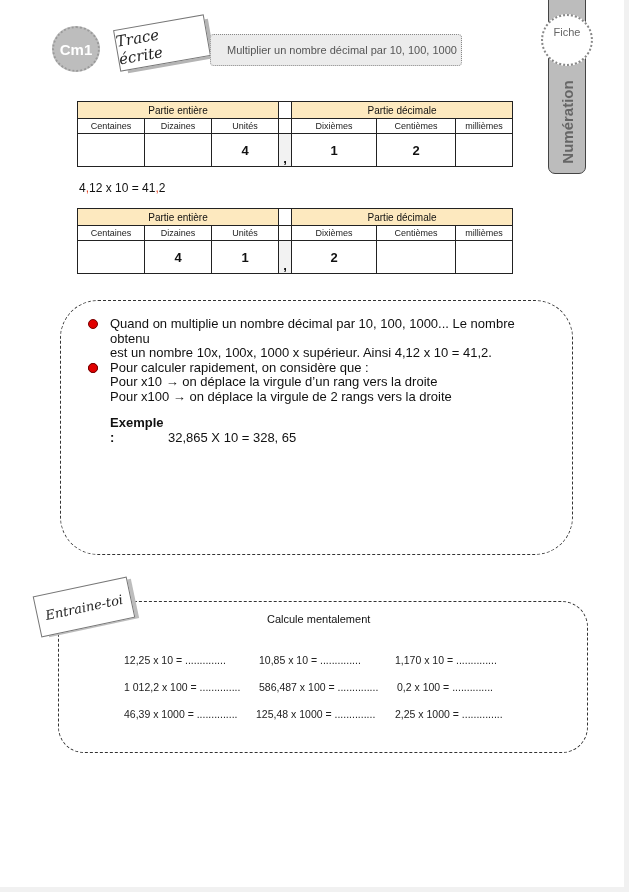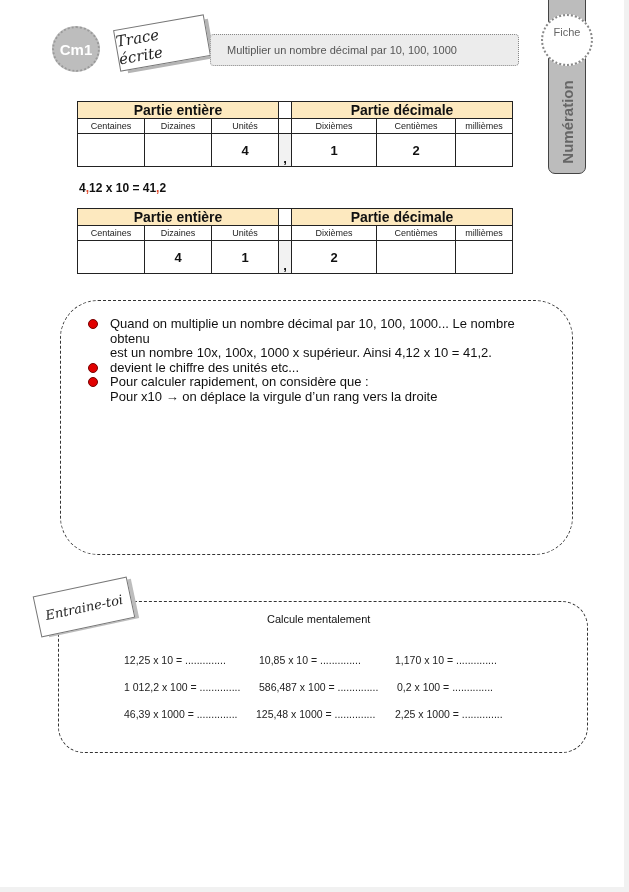--- a/index.html
+++ b/index.html
@@ -23,21 +23,21 @@
       position: absolute; left: 124px; top: 26px; width: 88px; height: 40px;
       background: #b5b5b5; transform: rotate(-10deg);
     }
     .trace-card {
       position: absolute; left: 116px; top: 22px; width: 90px; height: 40px;
       background: #fff; border: 1px solid #777; transform: rotate(-10deg);
       font-family: "DejaVu Serif", serif; font-style: italic; font-size: 15px;
       display: flex; align-items: center; justify-content: center; color: #222;
     }
     .title-bar {
-      position: absolute; left: 210px; top: 34px; width: 309px; height: 32px;
+      position: absolute; left: 210px; top: 34px; width: 252px; height: 32px;
       background: #ececec; border: 1px dotted #888; border-radius: 4px;
       box-sizing: border-box; font-size: 11px; color: #555;
       display: flex; align-items: center; padding-left: 16px;
     }
     .category-tab {
       position: absolute; left: 548px; top: -6px; width: 38px; height: 180px;
       background: #bcbcbc; border: 1px solid #444; border-radius: 0 0 7px 7px;
       box-sizing: border-box;
     }
     .category-label {
@@ -50,30 +50,30 @@
       font-size: 11px; color: #666; display: flex; align-items: flex-start; justify-content: center;
       padding-top: 10px;
     }
 
     
     table.place {
       position: absolute; left: 77px; width: 435px; border-collapse: collapse; table-layout: fixed;
       font-size: 9px;
     }
     table.place td { border: 1px solid #222; text-align: center; padding: 0; }
-    table.place tr.hdr td { background: #fde9bf; font-weight: bold; font-size: 14px; height: 16px; }
+    table.place tr.hdr td { background: #fde9bf; font-weight: normal; font-size: 10px; height: 16px; }
     table.place tr.hdr td.sep { background: #fff; }
     table.place tr.sub td { height: 14px; font-size: 9px; color: #222; }
     table.place tr.val td { height: 32px; font-weight: bold; font-size: 13px; }
     table.place td.comma { background: #f2f2f2; vertical-align: bottom; font-size: 14px; }
     .t1 { top: 101px; }
     .t2 { top: 208px; }
 
     .equation {
-      position: absolute; left: 79px; top: 181px; font-weight: bold; font-size: 12px;
+      position: absolute; left: 79px; top: 181px; font-weight: normal; font-size: 12px;
     }
     .red-comma { color: #e2492a; }
 
     
     .rule-box {
       position: absolute; left: 60px; top: 300px; width: 513px; height: 255px;
       border: 1.5px dashed #333; border-radius: 38px; box-sizing: border-box;
     }
     .rule-list { position: absolute; left: 86px; top: 317px; width: 470px; font-size: 13px; line-height: 14.5px; color: #111; }
     .bullet-row { position: relative; padding-left: 24px; }
@@ -201,29 +201,30 @@
 
 <div class="rule-box"></div>
 <div class="rule-list">
   <div class="bullet-row">
     <span class="bullet"></span>
     <div>Quand on multiplie un nombre décimal par 10, 100, 1000... Le nombre obtenu</div>
     <div>est un nombre 10x, 100x, 1000 x supérieur. Ainsi 4,12 x 10 = 41,2.</div>
   </div>
   <div class="bullet-row">
     <span class="bullet"></span>
-    <div>devient le chiffre des unités etc...</div>
   </div>
   <div class="bullet-row">
     <span class="bullet"></span>
     <div>Pour calculer rapidement, on considère que :</div>
     <div>Pour x10 → on déplace la virgule d’un rang vers la droite</div>
+    <div>Pour x100 → on déplace la virgule de 2 rangs vers la droite</div>
   </div>
   <div class="gap-8"></div>
   <div class="example">
+    <div><span class="ex-label">Exemple :</span><span>32,865 X 10 = 328, 65</span></div>
   </div>
   <div class="gap-8" style="height:16px"></div>
 </div>
 
 <div class="ex-box"></div>
 <div class="entraine-shadow"></div>
 <div class="entraine-card">Entraine-toi</div>
 <div class="ex-title">Calcule mentalement</div>
 <div class="ex-grid">
   <div class="ex-row">

